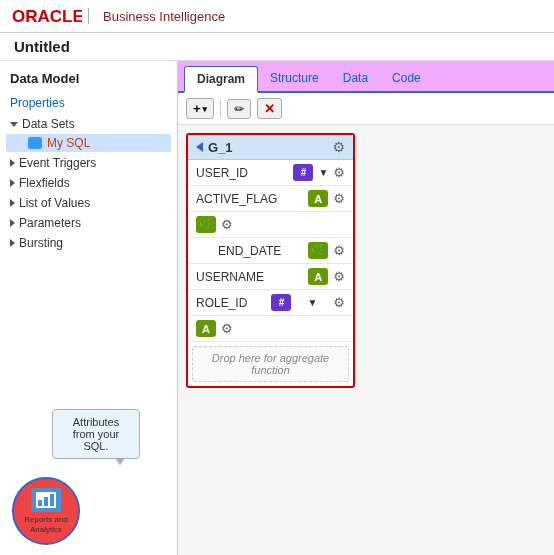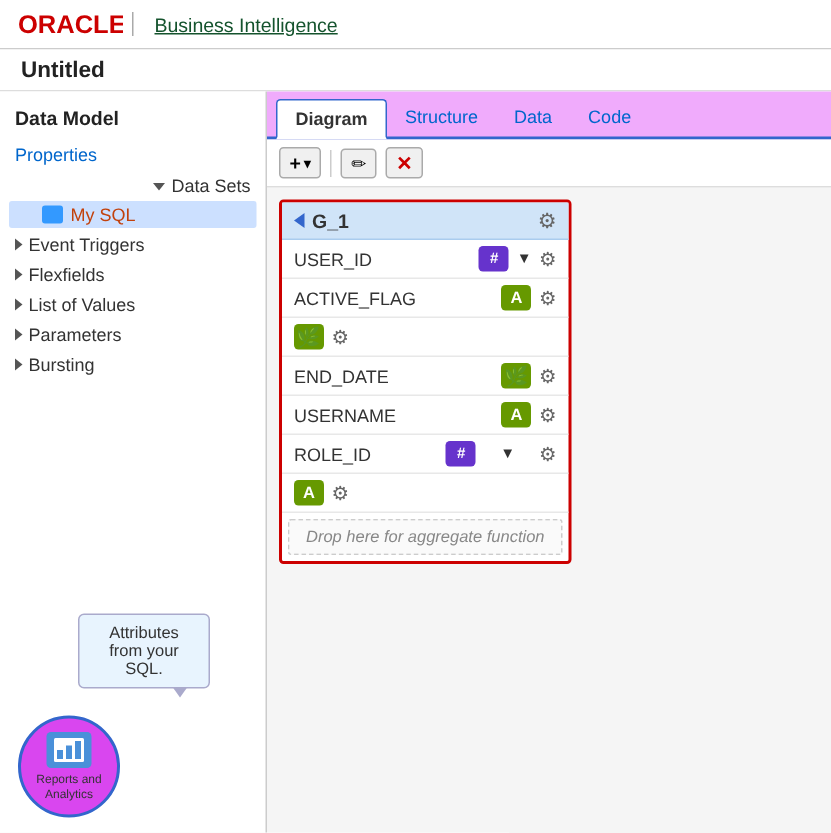--- a/index.html
+++ b/index.html
@@ -16,37 +16,37 @@
 <body>
 
 <div style="border-bottom:1px solid #ccc; padding:5px 12px; display:flex; align-items:center; gap:8px;">
   <span style="display:flex;align-items:center;gap:0;">
 
     <svg width="70" height="22" viewBox="0 0 70 22">
       <text x="0" y="17" font-family="Arial" font-size="17" font-weight="bold" fill="#cc0000">ORACLE</text>
     </svg>
     <span style="width:1px;height:16px;background:#aaa;margin:0 6px;display:inline-block;"></span>
   </span>
-  <span style="font-size:13px;color:#14532d;text-decoration:underline;">Business Intelligence</span>
+  <span style="font-size:13px;color:#7f1d1d;">Business Intelligence</span>
 </div>
 
 <div style="padding:5px 14px; border-bottom:1px solid #ddd; background:#fff;">
   <span style="font-size:15px;font-weight:bold;color:#222;">Untitled</span>
 </div>
 
 <div style="display:flex; height:calc(555px - 57px);">
 
   <div style="width:178px; border-right:1px solid #ccc; padding:10px 6px; background:#fff; position:relative; overflow:hidden;">
     <div style="font-size:13px;font-weight:bold;color:#222;margin-bottom:8px;padding-left:4px;">Data Model</div>
 
     <div style="padding:2px 4px;color:#0066cc;font-size:12px;cursor:pointer;margin-bottom:3px;">
       <span>Properties</span>
     </div>
 
-    <div style="display:flex;align-items:center;gap:4px;padding:2px 4px;color:#333;font-size:12px;cursor:pointer;justify-content:flex-end;">
+    <div style="display:flex;align-items:center;gap:4px;padding:2px 4px;color:#333;font-size:12px;cursor:pointer;">
       <span style="width:0;height:0;border-left:4px solid transparent;border-right:4px solid transparent;border-top:5px solid #555;display:inline-block;"></span>
       <span>Data Sets</span>
     </div>
 
     <div style="display:flex;align-items:center;gap:5px;padding:2px 8px 2px 22px;background:#cce0ff;border-radius:2px;margin:1px 0;cursor:pointer;">
       <span style="width:14px;height:12px;background:#3399ff;border-radius:2px;display:inline-block;"></span>
       <span style="color:#c2410c;font-size:12px;">My SQL</span>
     </div>
 
     <div style="display:flex;align-items:center;gap:4px;padding:2px 4px;color:#333;font-size:12px;cursor:pointer;margin-top:2px;">
@@ -73,21 +73,21 @@
       <span style="width:0;height:0;border-top:4px solid transparent;border-bottom:4px solid transparent;border-left:5px solid #555;display:inline-block;"></span>
       <span>Bursting</span>
     </div>
 
     <div style="position:absolute;background:#e8f4fe;border:1px solid #aac;border-radius:4px;padding:6px 8px;font-size:11px;color:#333;width:88px;text-align:center;bottom:100px;left:52px;z-index:10;">
       <span>Attributes from your SQL.</span>
       
       <div style="position:absolute;bottom:-7px;right:14px;width:0;height:0;border-left:5px solid transparent;border-right:5px solid transparent;border-top:7px solid #aac;"></div>
     </div>
 
-    <div style="position:absolute;bottom:14px;left:12px;width:68px;height:68px;border-radius:50%;border:2px solid #3366cc;background:#d946ef;display:flex;flex-direction:column;align-items:center;justify-content:center;text-align:center;cursor:pointer;">
+    <div style="position:absolute;bottom:14px;left:12px;width:68px;height:68px;border-radius:50%;border:2px solid #3366cc;background:#ef4444;display:flex;flex-direction:column;align-items:center;justify-content:center;text-align:center;cursor:pointer;">
 
       <div style="width:30px;height:24px;background:#4a90d9;border-radius:3px;display:flex;align-items:center;justify-content:center;margin-bottom:3px;">
         <svg width="20" height="16" viewBox="0 0 20 16">
           <rect x="0" y="0" width="20" height="16" fill="white" rx="1"></rect>
           <rect x="2" y="8" width="4" height="6" fill="#4a90d9"></rect>
           <rect x="8" y="5" width="4" height="9" fill="#4a90d9"></rect>
           <rect x="14" y="2" width="4" height="12" fill="#4a90d9"></rect>
         </svg>
       </div>
       <span style="font-size:8px;color:#333;line-height:1.2;">Reports and Analytics</span>
@@ -120,21 +120,21 @@
       <div style="padding:2px 6px;border:1px solid #aaa;border-radius:3px;cursor:pointer;background:#f0f0f0;font-size:12px;">
         <span>✏</span>
       </div>
       <div style="padding:2px 6px;border:1px solid #aaa;border-radius:3px;cursor:pointer;background:#f0f0f0;font-size:13px;color:#cc0000;font-weight:bold;">
         <span>✕</span>
       </div>
     </div>
 
     <div style="flex:1;padding:8px;overflow:auto;">
 
-      <div style="border:2px solid #cc0000;border-radius:3px;background:#fff;width:195px;">
+      <div style="border:2px solid #cc0000;border-radius:3px;background:#fff;width:169px;">
 
         <div style="display:flex;align-items:center;justify-content:space-between;padding:4px 8px;background:#d0e4f8;border-bottom:1px solid #aaccee;">
           <div style="display:flex;align-items:center;gap:5px;">
             <span style="width:0;height:0;border-top:5px solid transparent;border-bottom:5px solid transparent;border-right:7px solid #3366cc;display:inline-block;"></span>
             <span style="font-weight:bold;font-size:13px;color:#333;">G_1</span>
           </div>
           <span style="font-size:14px;color:#666;cursor:pointer;">⚙</span>
         </div>
 
         <div style="display:flex;align-items:center;padding:3px 8px;border-bottom:1px solid #e8e8e8;gap:5px;min-height:26px;cursor:pointer;">
@@ -148,21 +148,21 @@
           <span style="flex:1;font-size:12px;color:#333;">ACTIVE_FLAG</span>
           <span style="width:20px;height:17px;border-radius:3px;background:#669900;color:#fff;display:flex;align-items:center;justify-content:center;font-size:11px;font-weight:bold;">A</span>
           <span style="font-size:13px;color:#666;cursor:pointer;">⚙</span>
         </div>
 
         <div style="display:flex;align-items:center;padding:3px 8px;border-bottom:1px solid #e8e8e8;gap:5px;min-height:26px;cursor:pointer;">
           <span style="width:20px;height:17px;border-radius:3px;background:#669900;color:#fff;display:flex;align-items:center;justify-content:center;font-size:13px;">🌿</span>
           <span style="font-size:13px;color:#666;cursor:pointer;">⚙</span>
         </div>
 
-        <div style="display:flex;align-items:center;padding:3px 8px;border-bottom:1px solid #e8e8e8;gap:5px;min-height:26px;cursor:pointer;">
+        <div style="display:flex;align-items:center;padding:3px 8px;border-bottom:1px solid #e8e8e8;gap:5px;min-height:26px;cursor:pointer;text-align:center;">
           <span style="flex:1;font-size:12px;color:#333;">END_DATE</span>
           <span style="width:20px;height:17px;border-radius:3px;background:#669900;color:#fff;display:flex;align-items:center;justify-content:center;font-size:13px;">🌿</span>
           <span style="font-size:13px;color:#666;cursor:pointer;">⚙</span>
         </div>
 
         <div style="display:flex;align-items:center;padding:3px 8px;border-bottom:1px solid #e8e8e8;gap:5px;min-height:26px;cursor:pointer;justify-content:flex-end;">
           <span style="flex:1;font-size:12px;color:#333;">USERNAME</span>
           <span style="width:20px;height:17px;border-radius:3px;background:#669900;color:#fff;display:flex;align-items:center;justify-content:center;font-size:11px;font-weight:bold;">A</span>
           <span style="font-size:13px;color:#666;cursor:pointer;">⚙</span>
         </div>

